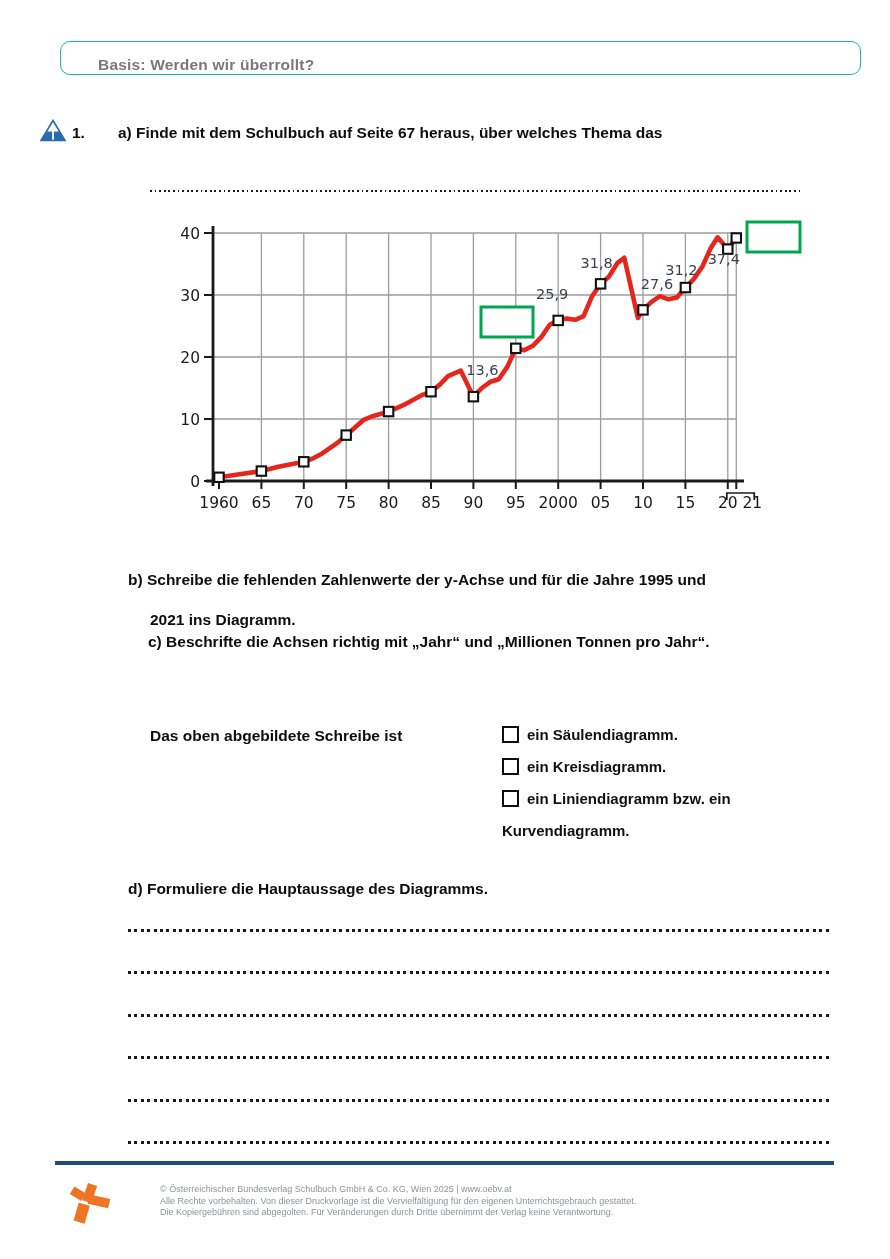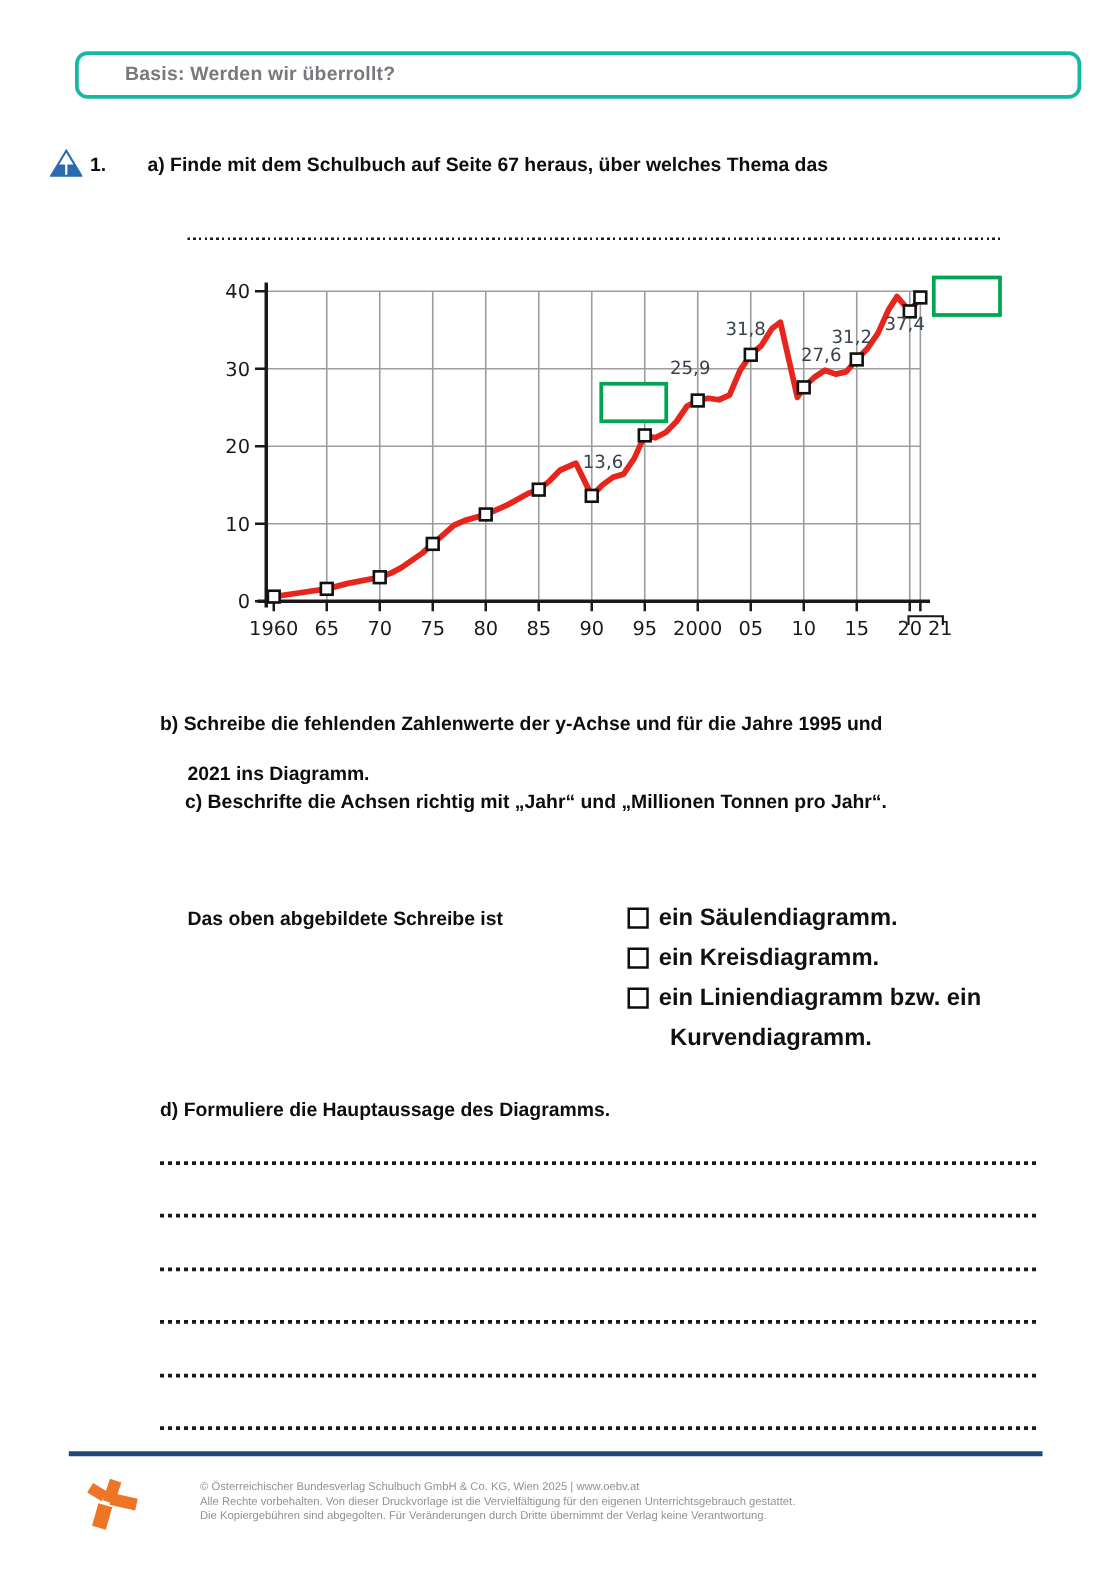--- a/index.html
+++ b/index.html
@@ -3,22 +3,22 @@
 <meta charset="utf-8">
 <style>
   html,body{margin:0;padding:0;background:#fff;}
   .page{
     position:relative;width:890px;height:1259px;background:#fff;overflow:hidden;
     font-family:"Liberation Sans",sans-serif;color:#111;
   }
   
   .header-box{
     position:absolute;left:60px;top:41px;width:762px;height:32px;
-    border:3px solid #14b8a6;border-radius:10px;
-    display:flex;align-items:center;padding-left:37px;
+    border:1px solid #14b8a6;border-radius:10px;
+    display:flex;align-items:flex-end;padding-left:37px;
   }
   .header-box .title{font-weight:bold;font-size:15.5px;color:#77797c;letter-spacing:.2px;}
   
   .bold-text{font-weight:bold;font-size:15.5px;line-height:23px;color:#0d0d0d;}
   .task-number{position:absolute;left:72px;top:121px;}
   .level-icon{position:absolute;left:40px;top:119px;width:26px;height:23px;}
   .task-a{position:absolute;left:118px;top:121px;width:700px;}
   .answer-line-a{
     position:absolute;left:150px;top:180px;width:650px;height:12px;
     background:repeating-linear-gradient(to right,#1a1a1a 0 1.9px,transparent 1.9px 4.6px) bottom/100% 2.2px no-repeat;
@@ -31,22 +31,22 @@
   .sec-b-l2{position:absolute;left:150px;top:591px;margin-top:17px;}
   .sec-c{position:absolute;left:128px;top:630px;margin-left:20px;}
   .sec-d1{position:absolute;left:128px;top:693px;}
   .stem{position:absolute;left:150px;top:724px;}
   .options{position:absolute;left:502px;top:724px;width:330px;}
   .option-row{display:flex;align-items:flex-start;margin-bottom:10px;height:22px;}
   .checkbox{
     width:13px;height:13px;border:2.2px solid #0d0d0d;background:#fff;
     display:inline-block;margin:2px 8px 0 0;flex:0 0 auto;
   }
-  .option-label{font-weight:bold;font-size:19px;line-height:21px;}
-  .option-cont{margin-top:3px;margin-left:34px;}
+  .option-label{font-weight:bold;font-size:15px;line-height:21px;}
+  .option-cont{margin-top:3px;}
   .sec-d2{position:absolute;left:128px;top:877px;}
   .dotline{
     position:absolute;left:128px;width:701px;height:14px;
     background:repeating-linear-gradient(to right,#1a1a1a 0 3px,transparent 3px 6.4px) bottom/100% 3.2px no-repeat;
   }
   
   .footer-rule{position:absolute;left:55px;top:1161px;width:779px;height:4px;background:#1f4b78;}
   .footer-logo{position:absolute;left:66px;top:1180px;width:48px;height:46px;}
   .footer-text{position:absolute;left:160px;top:1184px;width:620px;}
   .footer-text div{font-size:9px;line-height:11.5px;color:#8f9295;}

